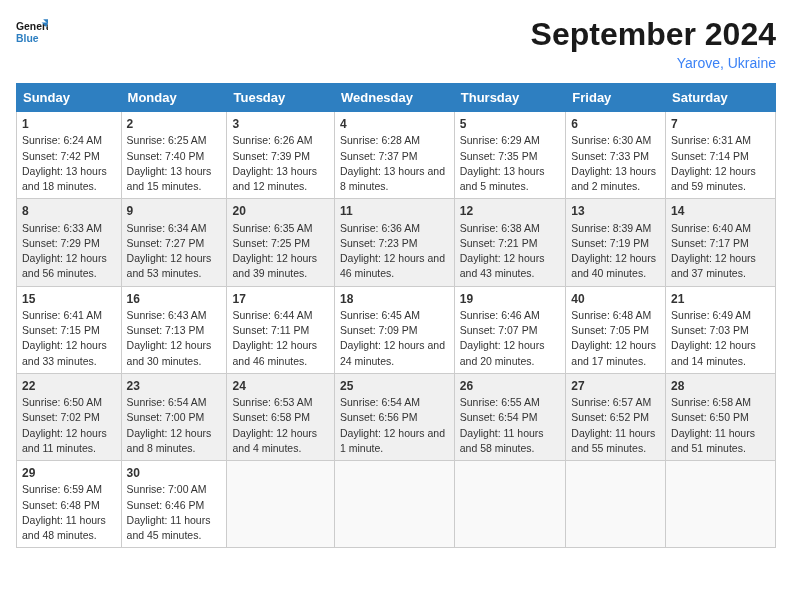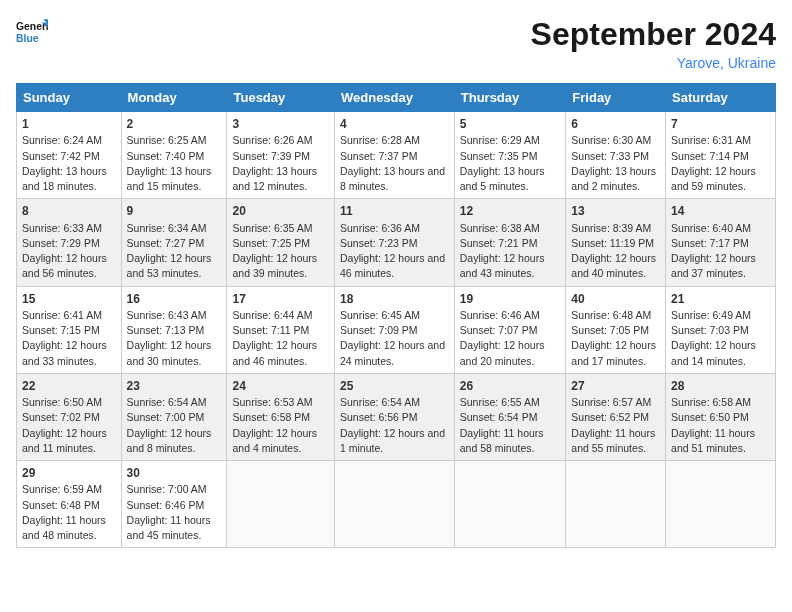--- a/index.html
+++ b/index.html
@@ -142,21 +142,21 @@
         <td>
           <div class="cell-content"><span class="day-num">20</span><span>Sunrise: 6:35 AM</span><br><span>Sunset: 7:25 PM</span><br><span>Daylight: 12 hours and 39 minutes.</span></div>
         </td>
         <td>
           <div class="cell-content"><span class="day-num">11</span><span>Sunrise: 6:36 AM</span><br><span>Sunset: 7:23 PM</span><br><span>Daylight: 12 hours and 46 minutes.</span></div>
         </td>
         <td>
           <div class="cell-content"><span class="day-num">12</span><span>Sunrise: 6:38 AM</span><br><span>Sunset: 7:21 PM</span><br><span>Daylight: 12 hours and 43 minutes.</span></div>
         </td>
         <td>
-          <div class="cell-content"><span class="day-num">13</span><span>Sunrise: 8:39 AM</span><br><span>Sunset: 11:19 PM</span><br><span>Daylight: 12 hours and 40 minutes.</span></div>
+          <div class="cell-content"><span class="day-num">13</span><span>Sunrise: 8:39 AM</span><br><span>Sunset: 7:19 PM</span><br><span>Daylight: 12 hours and 40 minutes.</span></div>
         </td>
         <td>
           <div class="cell-content"><span class="day-num">14</span><span>Sunrise: 6:40 AM</span><br><span>Sunset: 7:17 PM</span><br><span>Daylight: 12 hours and 37 minutes.</span></div>
         </td>
       </tr>
       <tr>
         <td>
           <div class="cell-content"><span class="day-num">15</span><span>Sunrise: 6:41 AM</span><br><span>Sunset: 7:15 PM</span><br><span>Daylight: 12 hours and 33 minutes.</span></div>
         </td>
         <td>

